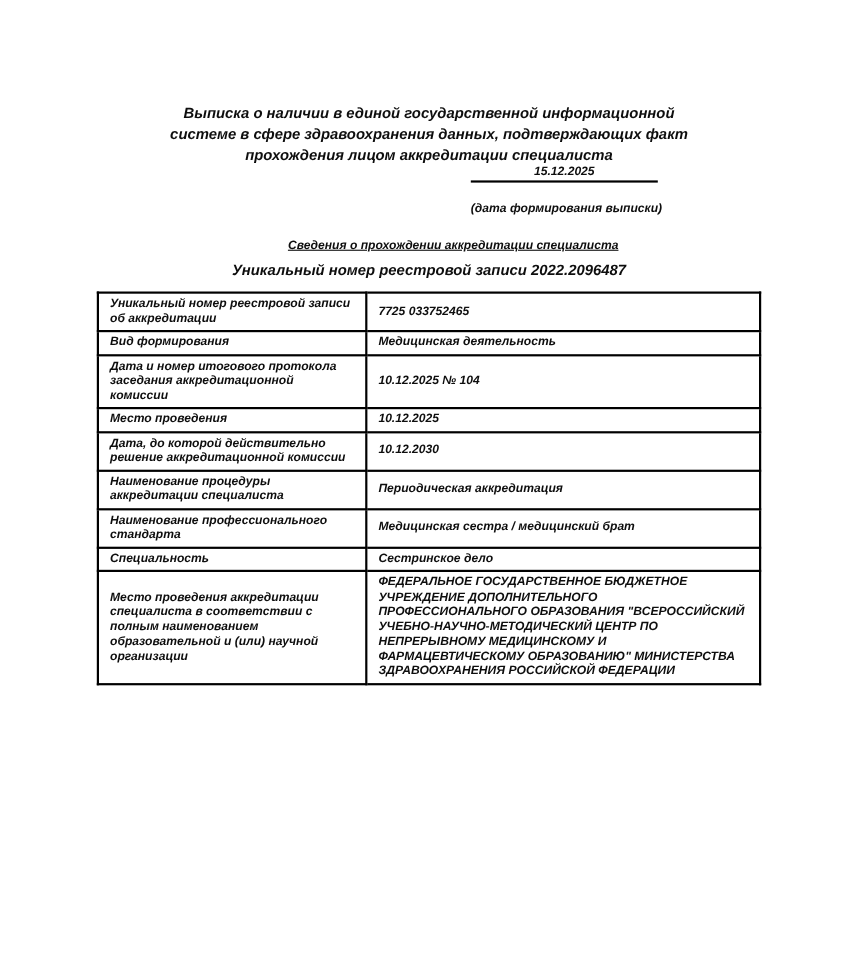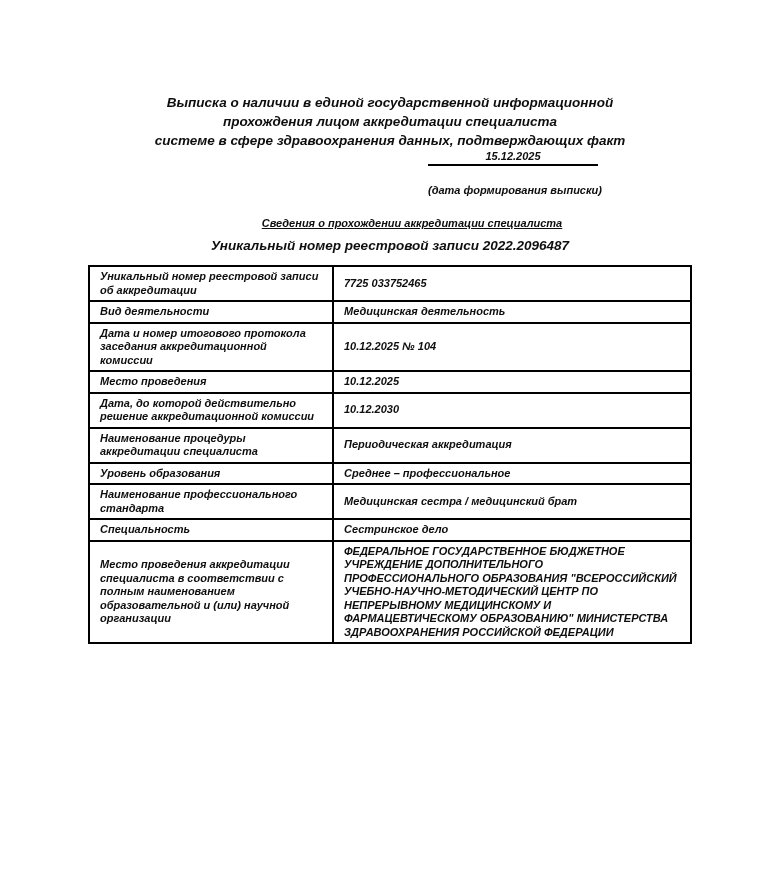--- a/index.html
+++ b/index.html
@@ -78,65 +78,61 @@
   td.label-cell { width: 222px; }
   td.value-cell { padding-left: 12px; }
 </style>
 </head>
 <body>
 
 <div class="page">
 
   <div class="doc-title">
     <div>Выписка о наличии в единой государственной информационной</div>
+    <div>системе в сфере здравоохранения данных, подтверждающих факт</div>
     <div>прохождения лицом аккредитации специалиста</div>
-    <div>системе в сфере здравоохранения данных, подтверждающих факт</div>
   </div>
 
   <div class="date-block">
     <div class="date-value">15.12.2025</div>
     <div class="date-caption">(дата формирования выписки)</div>
   </div>
 
 
   <div class="section-heading">Сведения о прохождении аккредитации специалиста</div>
 
   <div class="registry-heading">Уникальный номер реестровой записи 2022.2096487</div>
 
   <table class="info-table">
     <tbody>
       <tr>
         <td class="label-cell">Уникальный номер реестровой записи об аккредитации</td>
         <td class="value-cell">7725 033752465</td>
       </tr>
       <tr>
-        <td class="label-cell">Вид деятельности</td>
+        <td class="label-cell">Вид формирования</td>
         <td class="value-cell">Медицинская деятельность</td>
       </tr>
       <tr>
         <td class="label-cell">Дата и номер итогового протокола заседания аккредитационной комиссии</td>
         <td class="value-cell">10.12.2025 № 104</td>
       </tr>
       <tr>
         <td class="label-cell">Место проведения</td>
         <td class="value-cell">10.12.2025</td>
       </tr>
       <tr>
         <td class="label-cell">Дата, до которой действительно решение аккредитационной комиссии</td>
         <td class="value-cell">10.12.2030</td>
       </tr>
       <tr>
         <td class="label-cell">Наименование процедуры аккредитации специалиста</td>
         <td class="value-cell">Периодическая аккредитация</td>
       </tr>
       <tr>
-        <td class="label-cell">Уровень образования</td>
-        <td class="value-cell">Среднее – профессиональное</td>
-      </tr>
-      <tr>
         <td class="label-cell">Наименование профессионального стандарта</td>
         <td class="value-cell">Медицинская сестра / медицинский брат</td>
       </tr>
       <tr>
         <td class="label-cell">Специальность</td>
         <td class="value-cell">Сестринское дело</td>
       </tr>
       <tr>
         <td class="label-cell">Место проведения аккредитации специалиста в соответствии с полным наименованием образовательной и (или) научной организации</td>
         <td class="value-cell">ФЕДЕРАЛЬНОЕ ГОСУДАРСТВЕННОЕ БЮДЖЕТНОЕ УЧРЕЖДЕНИЕ ДОПОЛНИТЕЛЬНОГО ПРОФЕССИОНАЛЬНОГО ОБРАЗОВАНИЯ "ВСЕРОССИЙСКИЙ УЧЕБНО-НАУЧНО-МЕТОДИЧЕСКИЙ ЦЕНТР ПО НЕПРЕРЫВНОМУ МЕДИЦИНСКОМУ И ФАРМАЦЕВТИЧЕСКОМУ ОБРАЗОВАНИЮ" МИНИСТЕРСТВА ЗДРАВООХРАНЕНИЯ РОССИЙСКОЙ ФЕДЕРАЦИИ</td>

